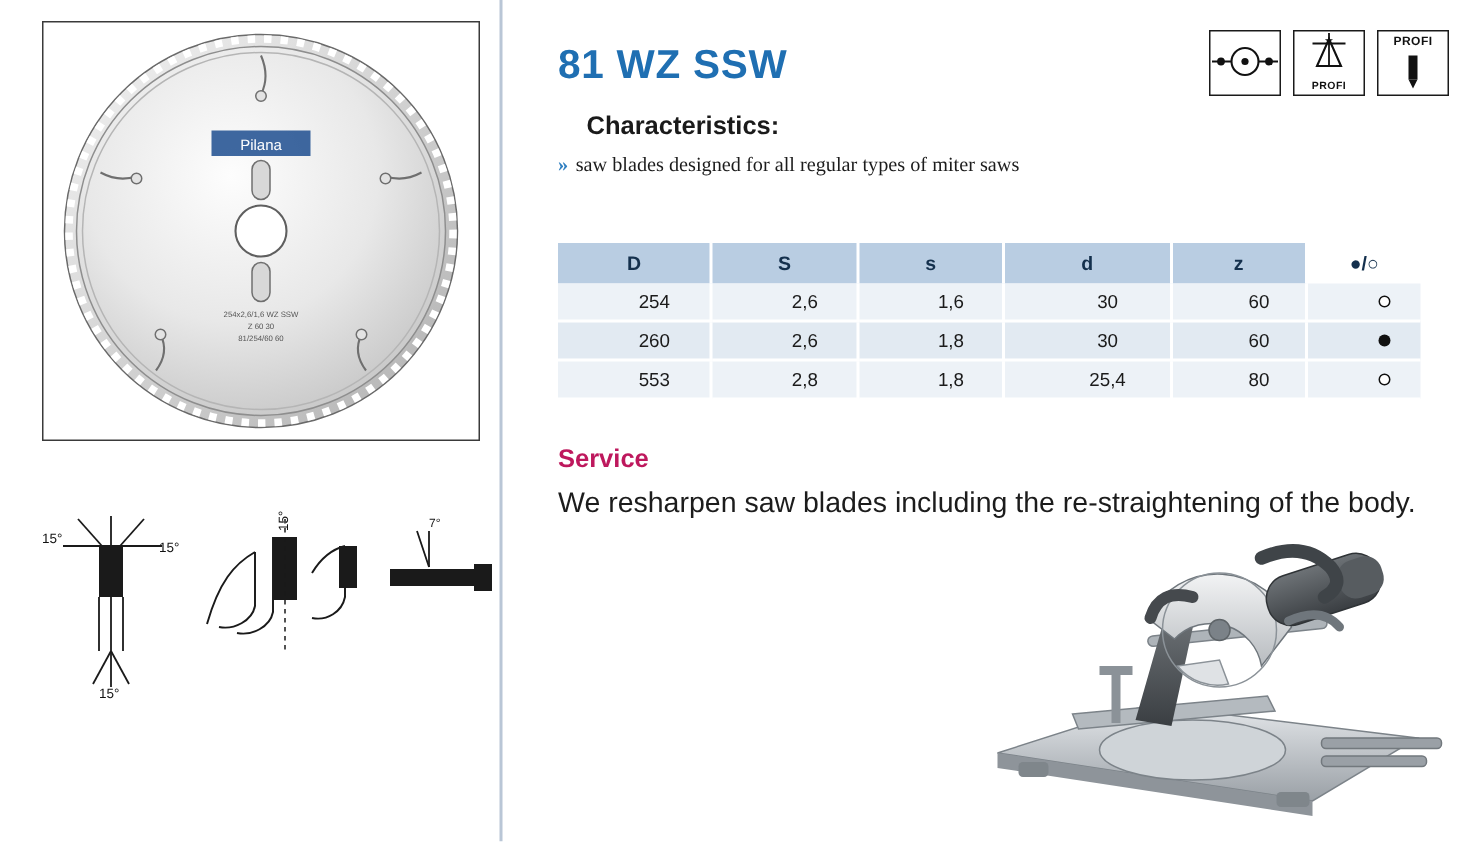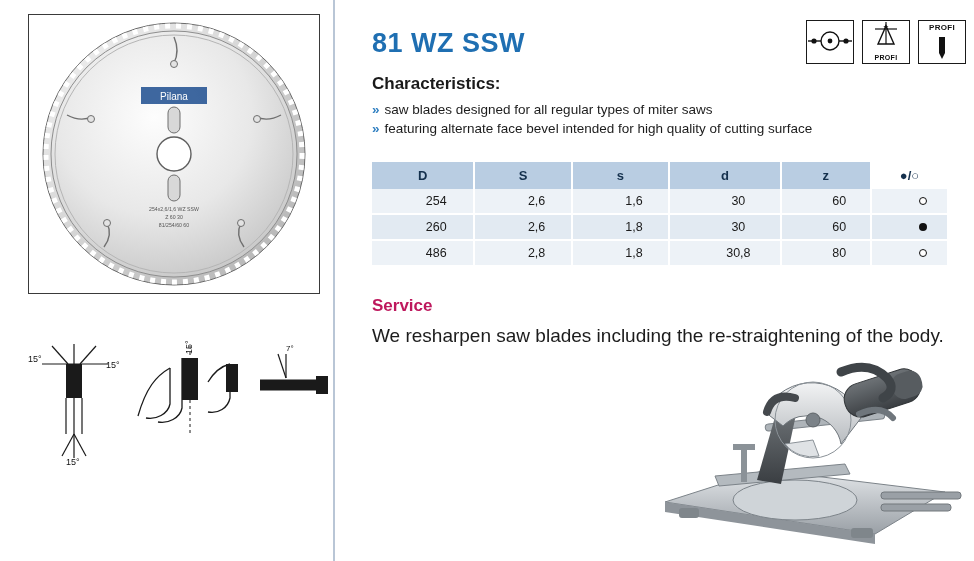--- a/index.html
+++ b/index.html
@@ -116,32 +116,33 @@
     font-size: 8px;
   }
 
   .section-head {
     position: absolute;
     left: 27px;
     font-size: 17px;
     font-weight: bold;
     color: #1a1a1a;
   }
-  .char-head { top: 74px; }
+  .char-head { top: 74px; margin-left: 19px; }
   .service-head {
     top: 296px;
     font-size: 17px;
     color: #be185d;
   }
 
   .bullets {
     position: absolute;
     left: 27px;
     top: 100px;
     width: 560px;
+    font-family: Liberation Serif, serif;
   }
   .bullet-line {
     font-size: 13.5px;
     color: #1c1c1c;
     line-height: 19px;
     white-space: nowrap;
   }
   .bullet-mark {
     color: #2f7fc1;
     font-weight: bold;
@@ -376,23 +377,20 @@
         <polygon points="20,18 26,18 23,24" fill="#111"></polygon>
       </svg>
     </div>
   </div>
 
   <div class="section-head char-head">Characteristics:</div>
 
   <div class="bullets">
     <div class="bullet-line">
       <span class="bullet-mark">»</span><span>saw blades designed for all regular types of miter saws</span>
-    </div>
-    <div class="bullet-line">
-      <span class="bullet-mark">»</span><span>featuring alternate face bevel intended for high quality of cutting surface</span>
     </div>
   </div>
 
   <table class="spec-table">
     <thead>
       <tr>
         <th>D</th>
         <th>S</th>
         <th>s</th>
         <th>d</th>
@@ -411,24 +409,24 @@
       </tr>
       <tr class="even">
         <td>260</td>
         <td>2,6</td>
         <td>1,8</td>
         <td>30</td>
         <td>60</td>
         <td class="sym"><span class="dot-filled"></span></td>
       </tr>
       <tr class="odd">
-        <td>486</td>
+        <td>553</td>
         <td>2,8</td>
         <td>1,8</td>
-        <td>30,8</td>
+        <td>25,4</td>
         <td>80</td>
         <td class="sym"><span class="dot-open"></span></td>
       </tr>
     </tbody>
   </table>
 
   <div class="section-head service-head">Service</div>
   <div class="service-text">We resharpen saw blades including the re-straightening of the body.</div>
 
   <div class="saw-photo">

